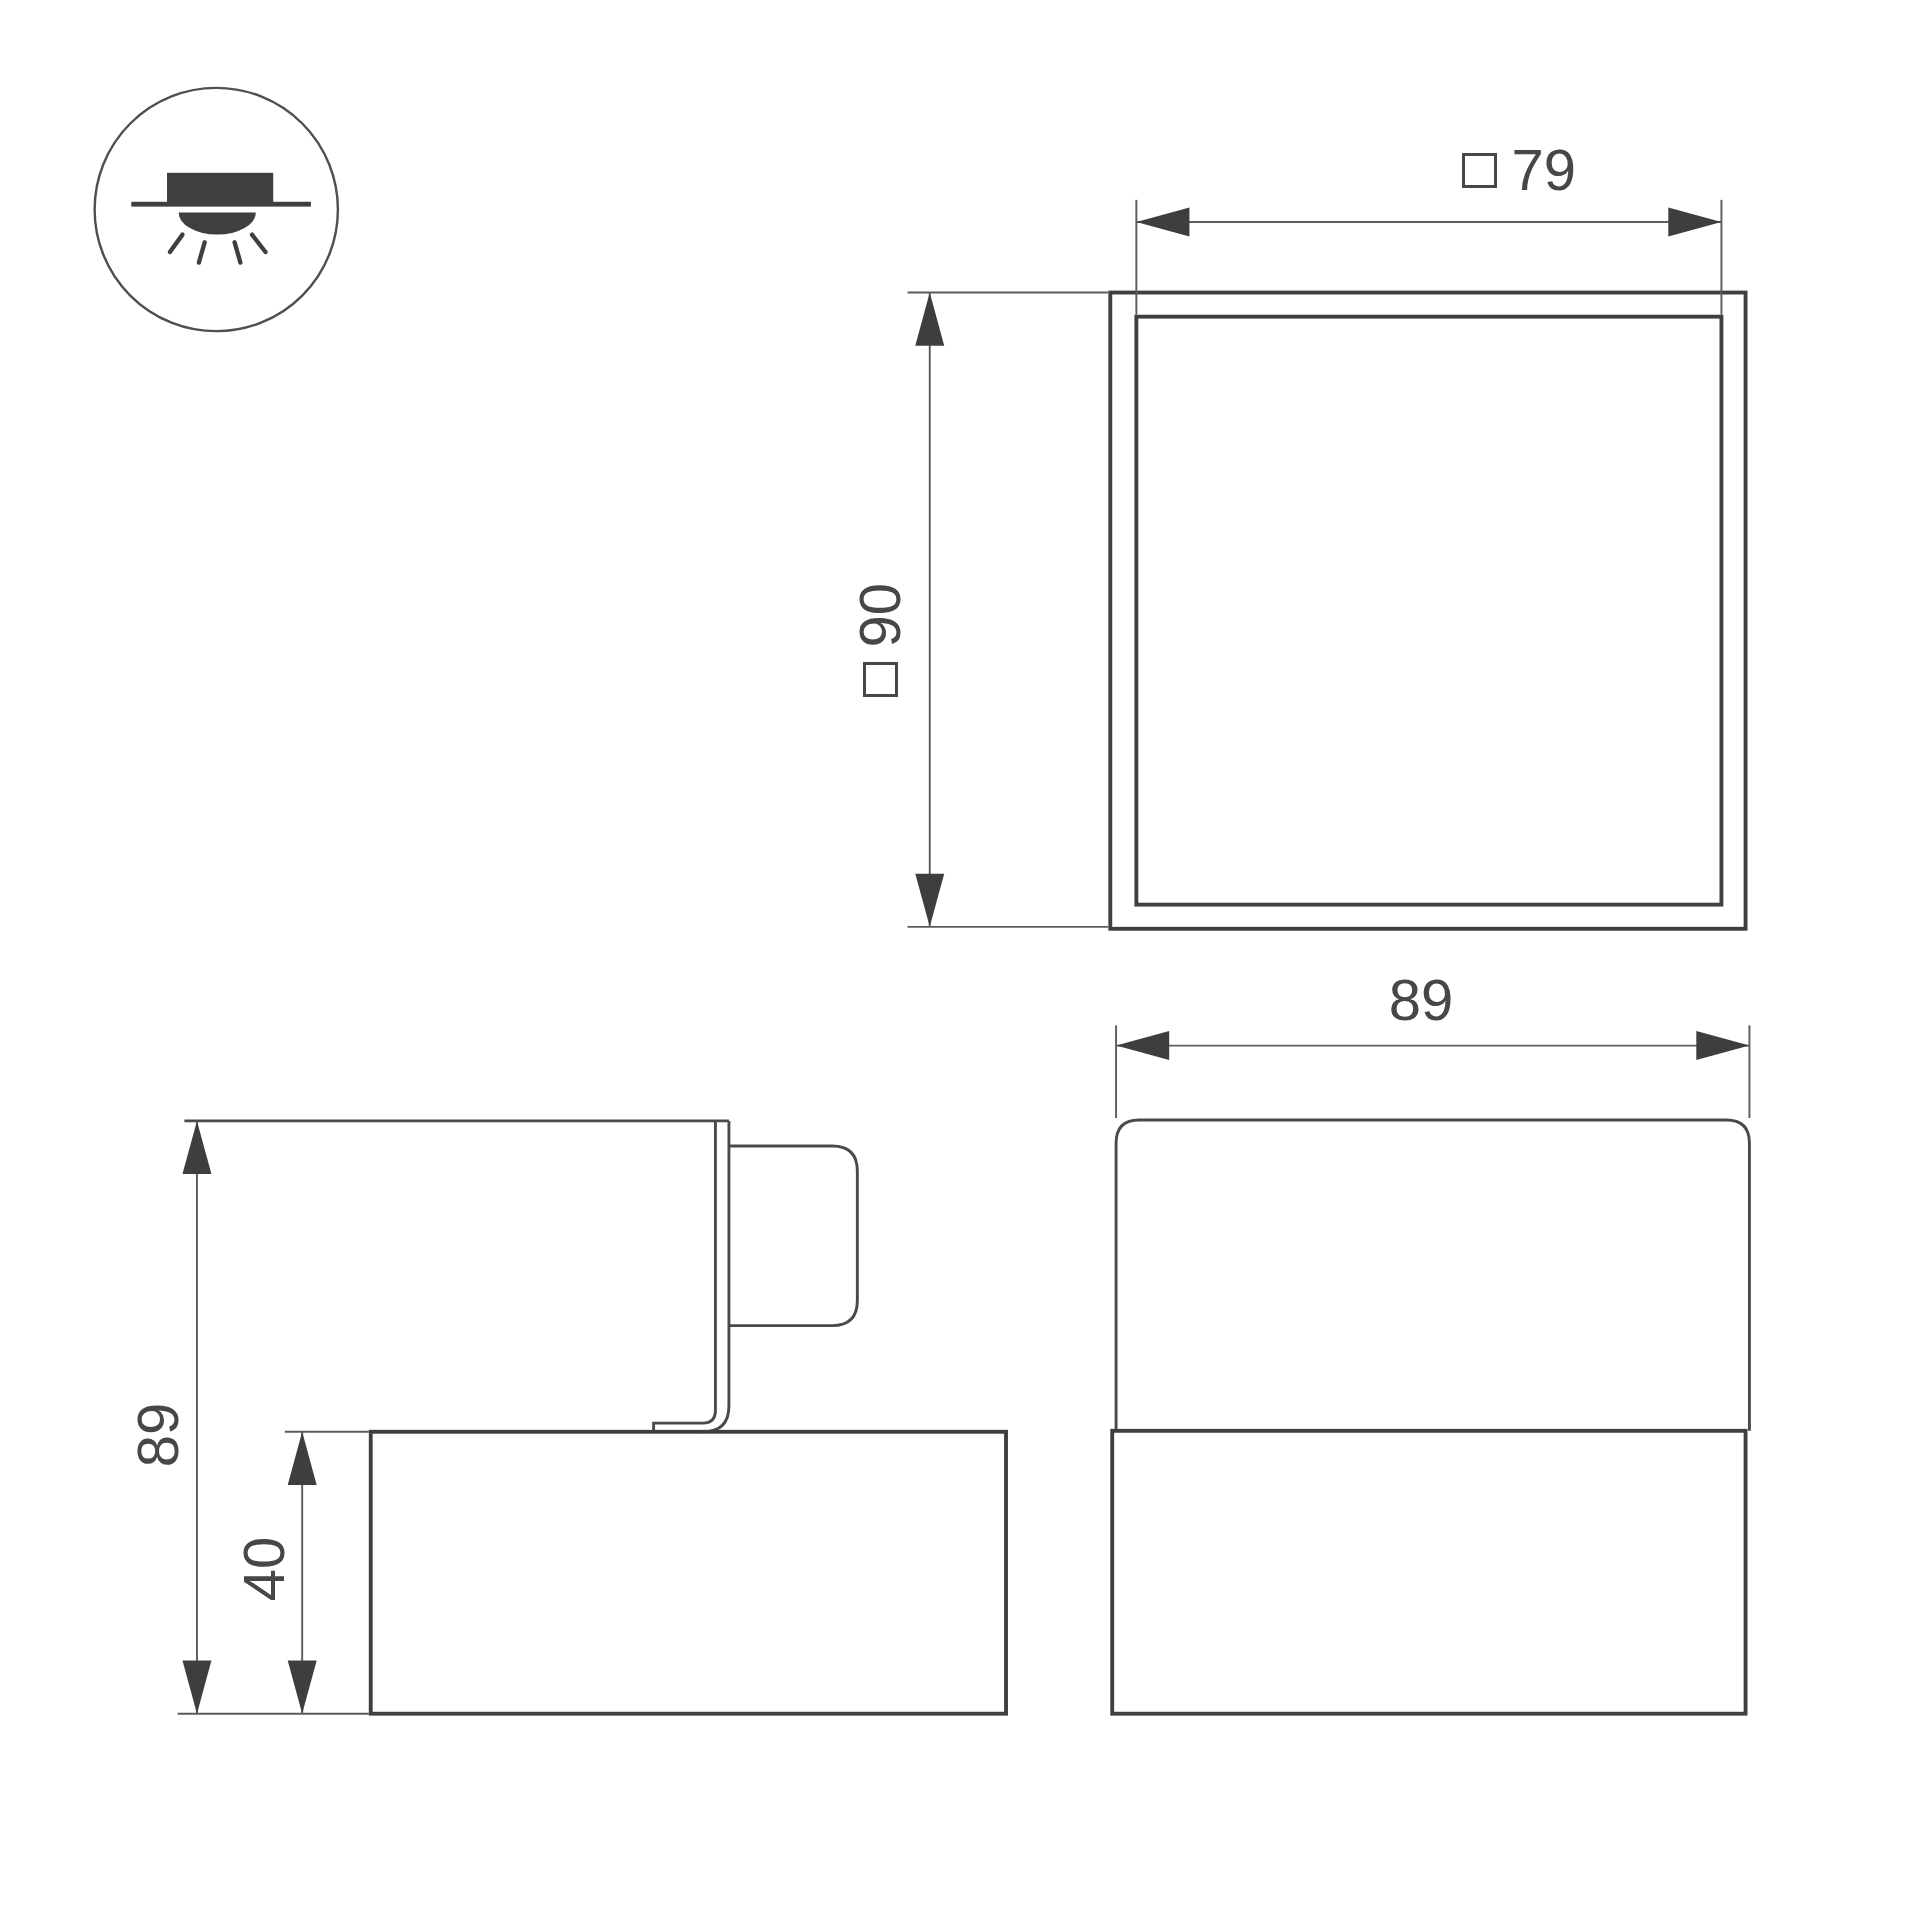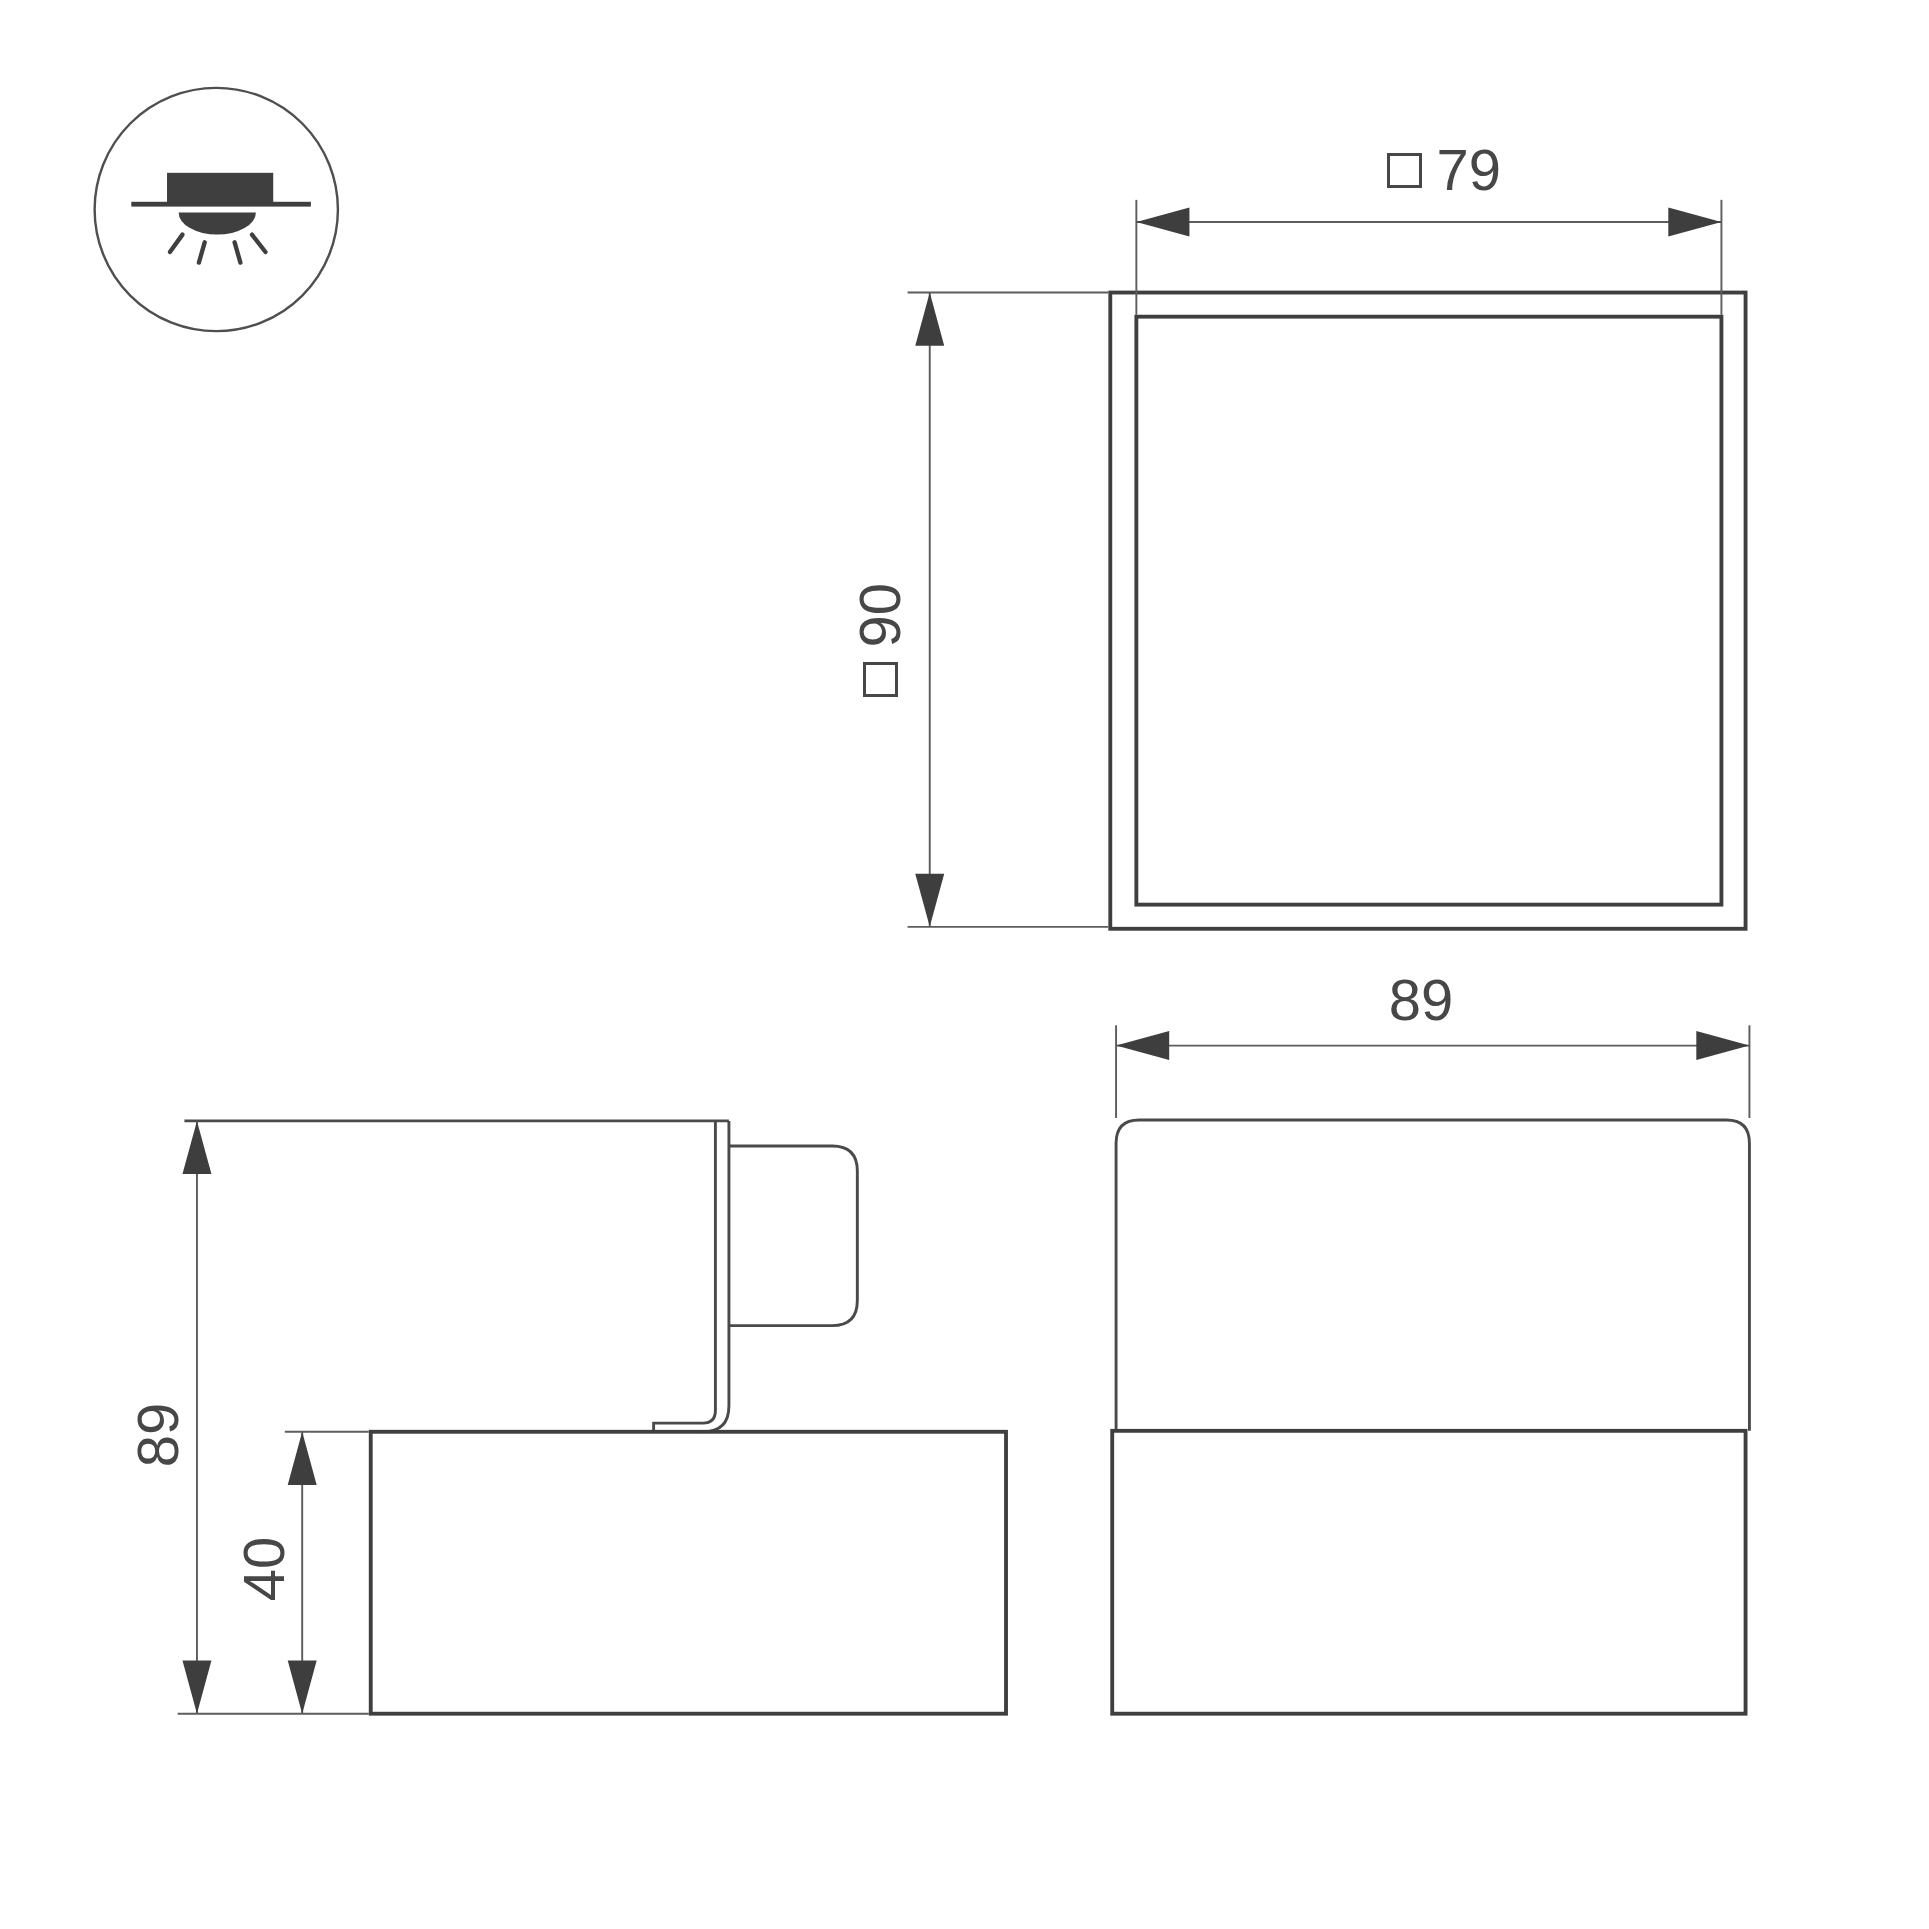--- a/index.html
+++ b/index.html
@@ -95,21 +95,21 @@
       <g>
         <line class="dim" x1="1156" y1="1062" x2="1156" y2="1158"></line>
         <line class="dim" x1="1812" y1="1062" x2="1812" y2="1158"></line>
         <line class="dim" x1="1156" y1="1083" x2="1812" y2="1083"></line>
         <polygon class="arrow" points="1156,1083 1211,1068 1211,1098"></polygon>
         <polygon class="arrow" points="1812,1083 1757,1068 1757,1098"></polygon>
       </g>
     </g>
   </svg>
 
-  <div class="dim-label" style="left:1420px;top:170px;padding-left:48px;">
+  <div class="dim-label" style="left:1495px;top:170px;padding-left:48px;">
     <span class="sq"></span>
     <span>79</span>
   </div>
 
   <div class="dim-label rot" style="left:880px;top:640px;">
     <span class="sq"></span>
     <span>90</span>
   </div>
 
   <div class="dim-label rot" style="left:158px;top:1435px;">

